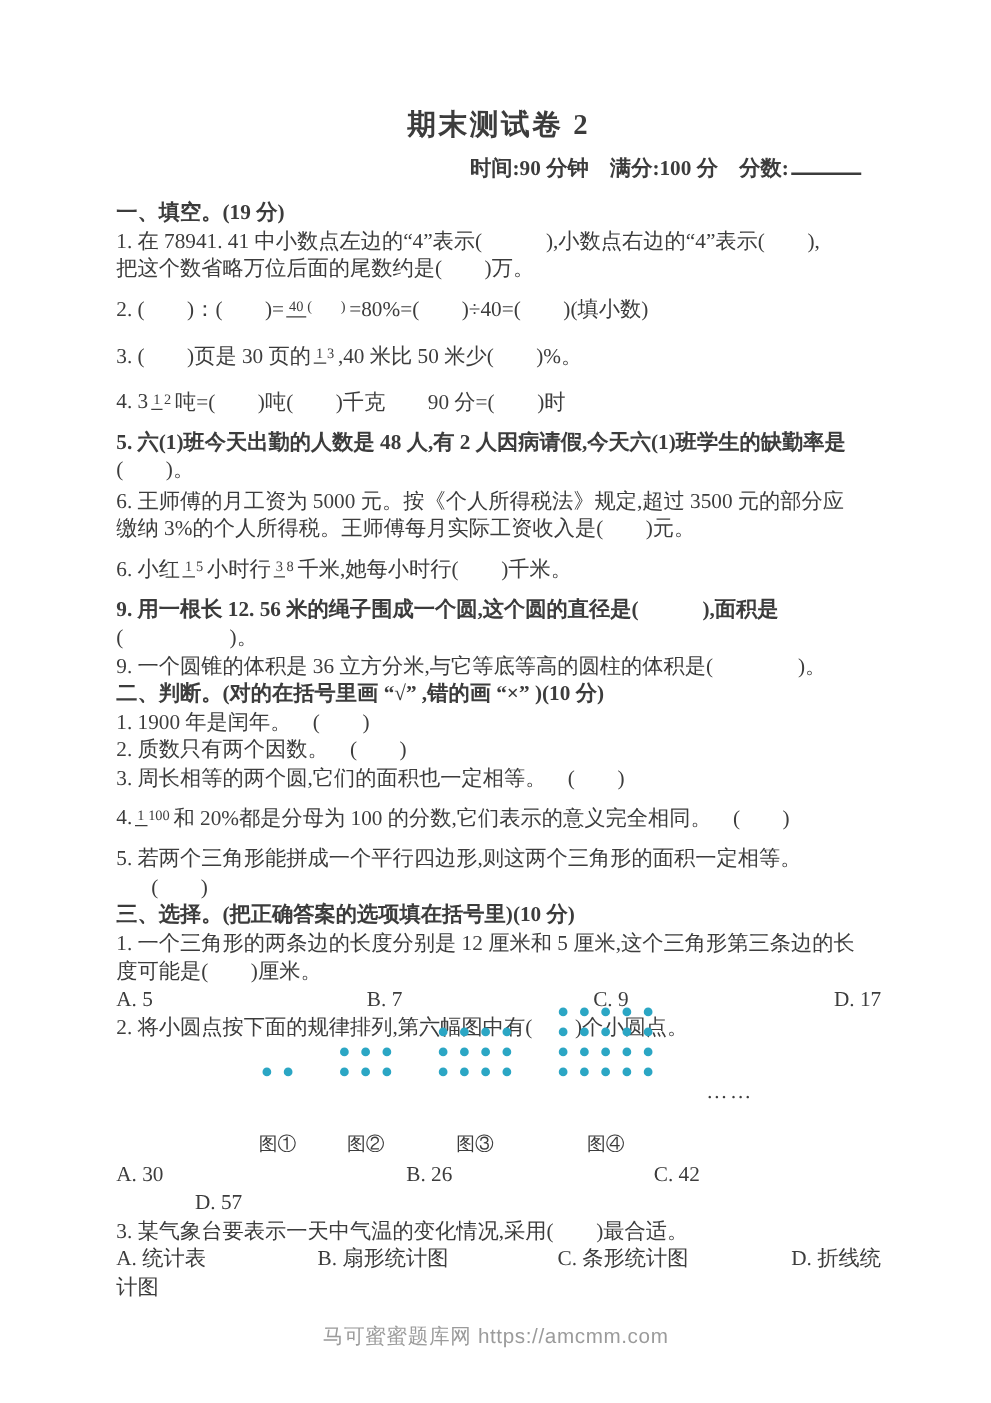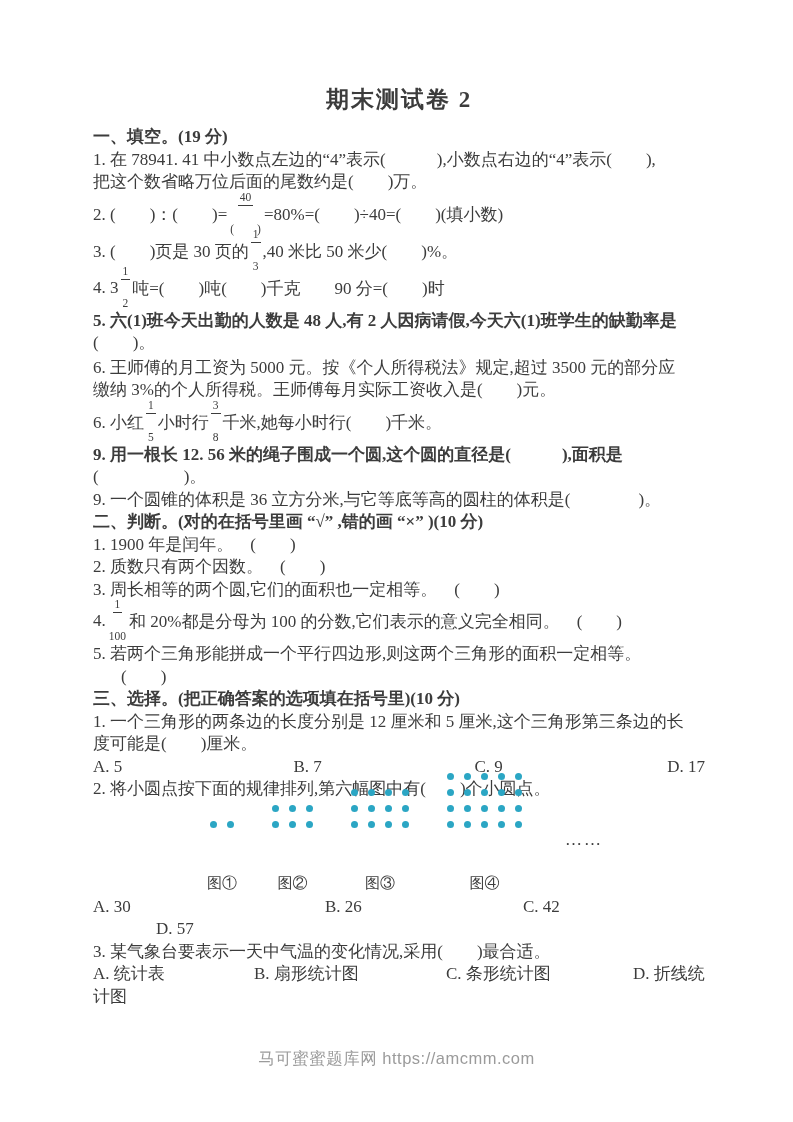--- a/index.html
+++ b/index.html
@@ -28,22 +28,22 @@
   }
   .blank{
     display:inline-block;width:56px;height:14px;
     border-bottom:2px solid currentColor;margin-left:2px;
   }
   .t-line{line-height:22.5px;white-space:nowrap;}
   .sec{font-weight:bold;}
   .frac-line{display:flex;align-items:center;height:37px;white-space:nowrap;}
   .frac-line.tall{height:40px;}
   .frac{
-    display:inline-flex;flex-direction:column;align-items:center;
-    font-size:11.5px;line-height:1.2;margin:0 2px;gap:17px;
+    display:inline-flex;flex-direction:row;align-items:center;
+    font-size:11.5px;line-height:1.2;margin:0 2px;
   }
   .frac .num{border-bottom:1.2px solid currentColor;padding:0 2px;}
   .frac .den{padding:0 1px;}
   .mt2{margin-top:2px;}.mt3{margin-top:3px;font-weight:bold;}.mt4{margin-top:4px;}.mt12{margin-top:12px;}
   .opts{display:flex;line-height:22.5px;white-space:nowrap;}
   .opts-c1 .opt:nth-child(1){width:206px;}
   .opts-c1 .opt:nth-child(2){width:186px;}
   .opts-c1 .opt:nth-child(3){width:198px;}
   .opts-c2 .opt:nth-child(1){width:232px;}
   .opts-c2 .opt:nth-child(2){width:198px;}
@@ -58,34 +58,37 @@
   }
   .fig{display:flex;flex-direction:column;align-items:center;margin-right:28px;gap:36px;}
   .dot-grid{display:grid;grid-auto-rows:16px;}
   .dot{
     width:7px;height:7px;border-radius:50%;
     background:var(--dot-color);align-self:center;justify-self:center;
   }
   .fig-label{font-size:15px;line-height:18px;margin-top:5px;}
   .ellipsis{align-self:flex-start;margin-top:26px;margin-left:10px;letter-spacing:2px;}
   .footer{
-    position:absolute;left:0;right:0;bottom:52px;
+    position:absolute;left:0;right:0;bottom:42px;
     text-align:center;color:var(--footer-color);
     font-family:"Liberation Sans","DejaVu Sans",sans-serif;
     font-size:16.5px;letter-spacing:0.5px;
   }
 </style>
 </head>
 <body>
 
 <div class="page">
   <div class="content">
 
     <div class="doc-title">期末测试卷 2</div>
 
+    <div class="meta">
+      <span>时间:90 分钟　满分:100 分　分数:</span><span class="blank"></span>
+    </div>
 
     <div class="t-line sec mt12">一、填空。(19 分)</div>
     <div class="t-line">1. 在 78941. 41 中小数点左边的“4”表示(　　　),小数点右边的“4”表示(　　),</div>
     <div class="t-line">把这个数省略万位后面的尾数约是(　　)万。</div>
 
     <div class="frac-line mt2">
       <span>2. (　　)：(　　)=</span>
         <span class="frac">
           <span class="num">40</span>
           <span class="den">(　　)</span>

